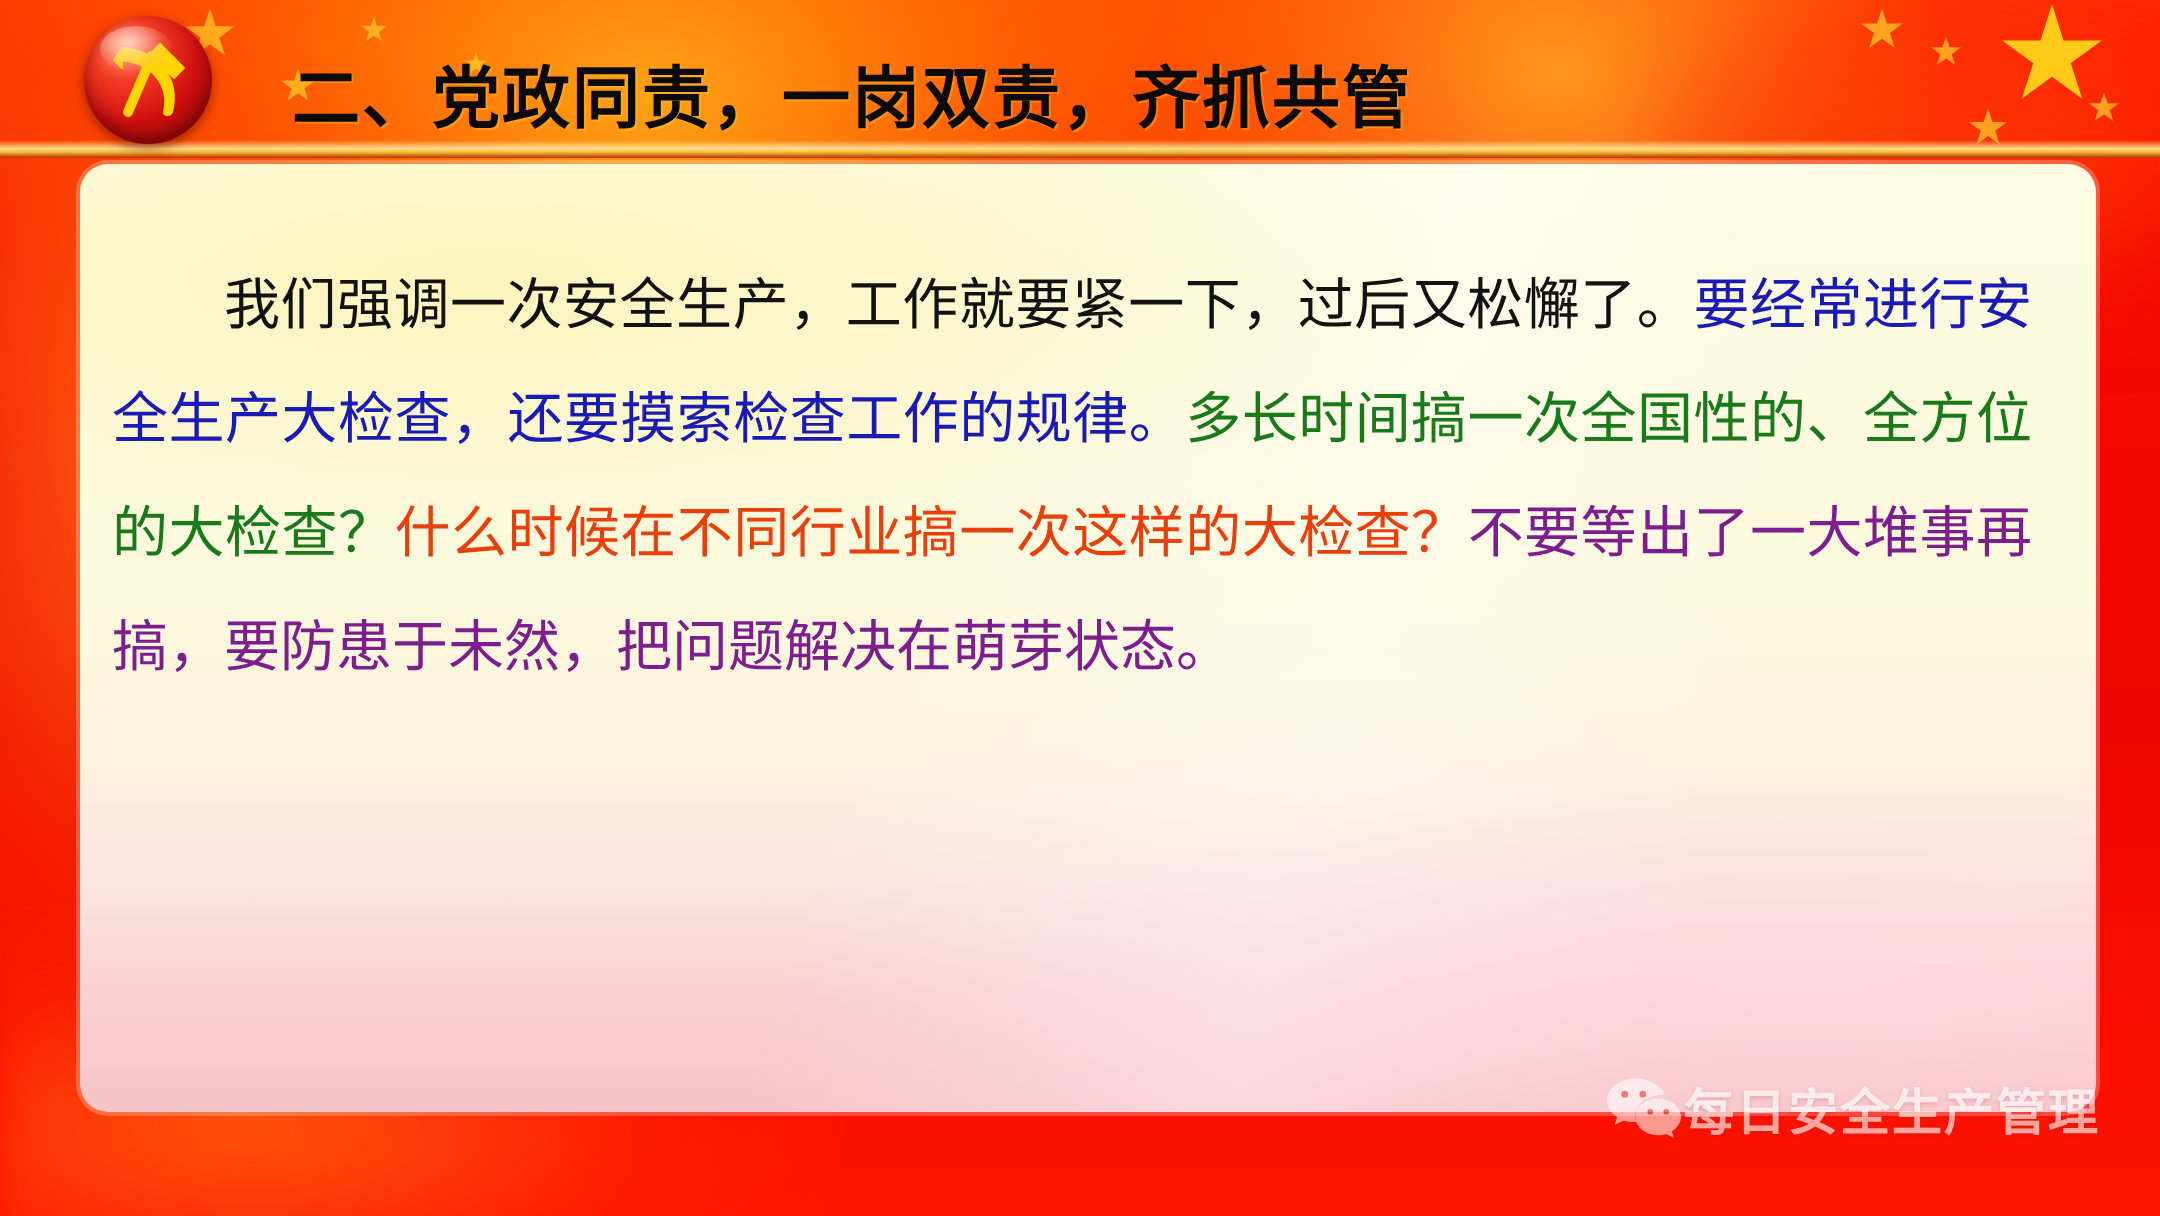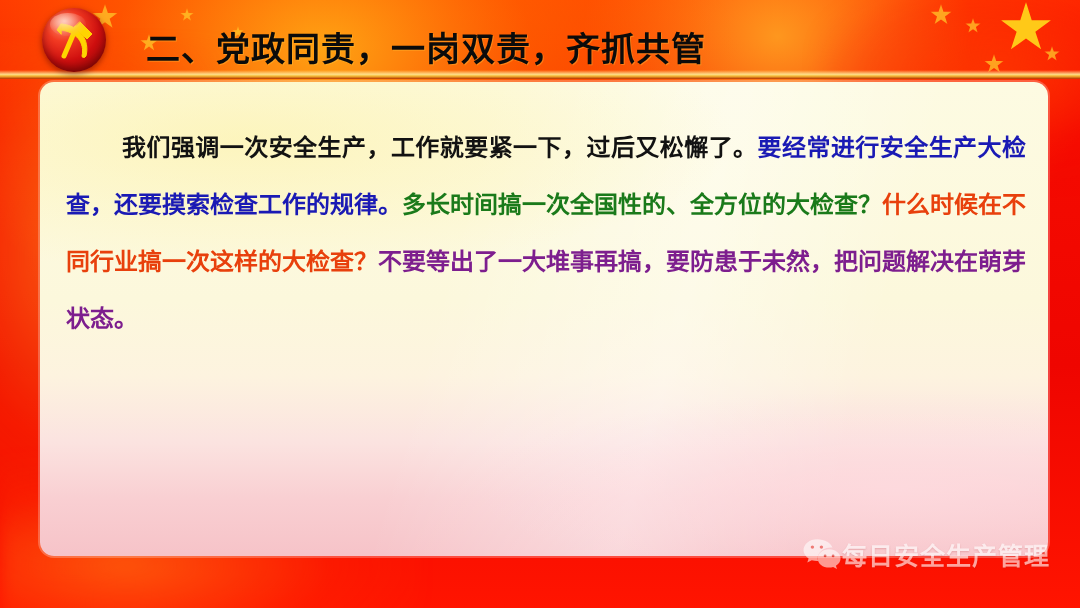--- a/index.html
+++ b/index.html
@@ -145,25 +145,25 @@
     background:
       radial-gradient(ellipse 70% 40% at 20% 12%, rgba(252,240,160,0.55) 0%, rgba(255,255,230,0) 70%),
       radial-gradient(ellipse 60% 30% at 85% 86%, rgba(255,220,225,0.7) 0%, rgba(255,255,255,0) 70%),
       linear-gradient(105deg, rgba(255,255,255,0.0) 40%, rgba(255,255,255,0.35) 62%, rgba(255,255,255,0.0) 80%);
     pointer-events: none;
   }
 
   
   .body-text {
     position: absolute;
-    left: 26px;
+    left: 16px;
     top: 14px;
     width: 960px;
-    font-size: 24px;
-    font-weight: 700;
+    font-size: 28px;
+    font-weight: 400;
     line-height: 57px;
     letter-spacing: 0px;
     text-indent: 56px;
     text-align: justify;
     text-justify: inter-character;
   }
   .seg-black  { color: #121212; }
   .seg-blue   { color: #1a1ab4; }
   .seg-green  { color: #1a7a1a; }
   .seg-orange { color: #e8400c; }

